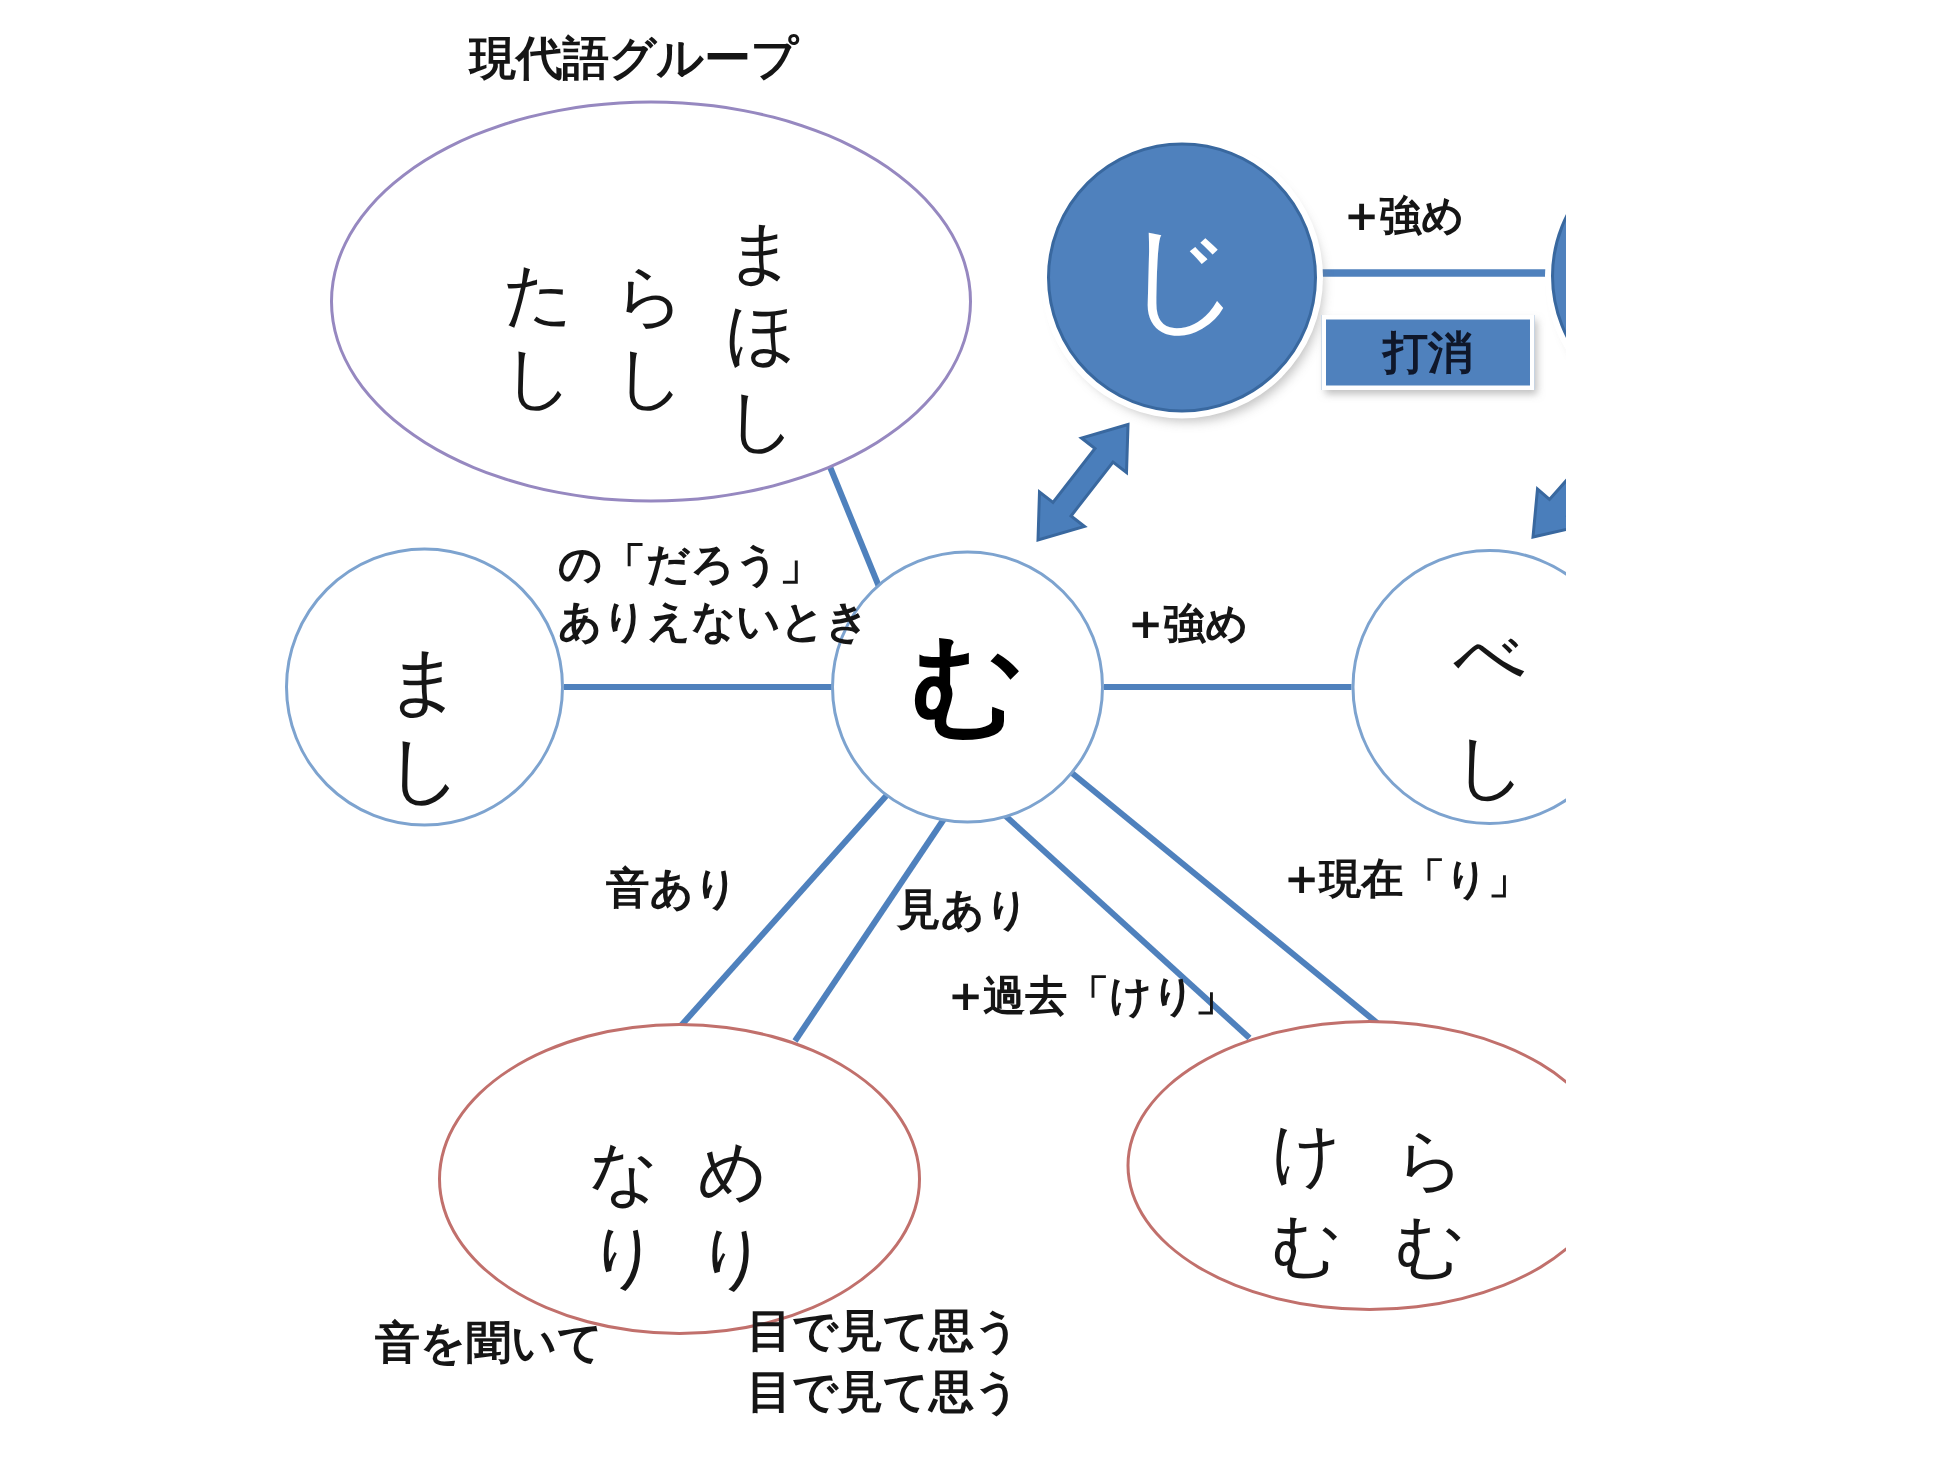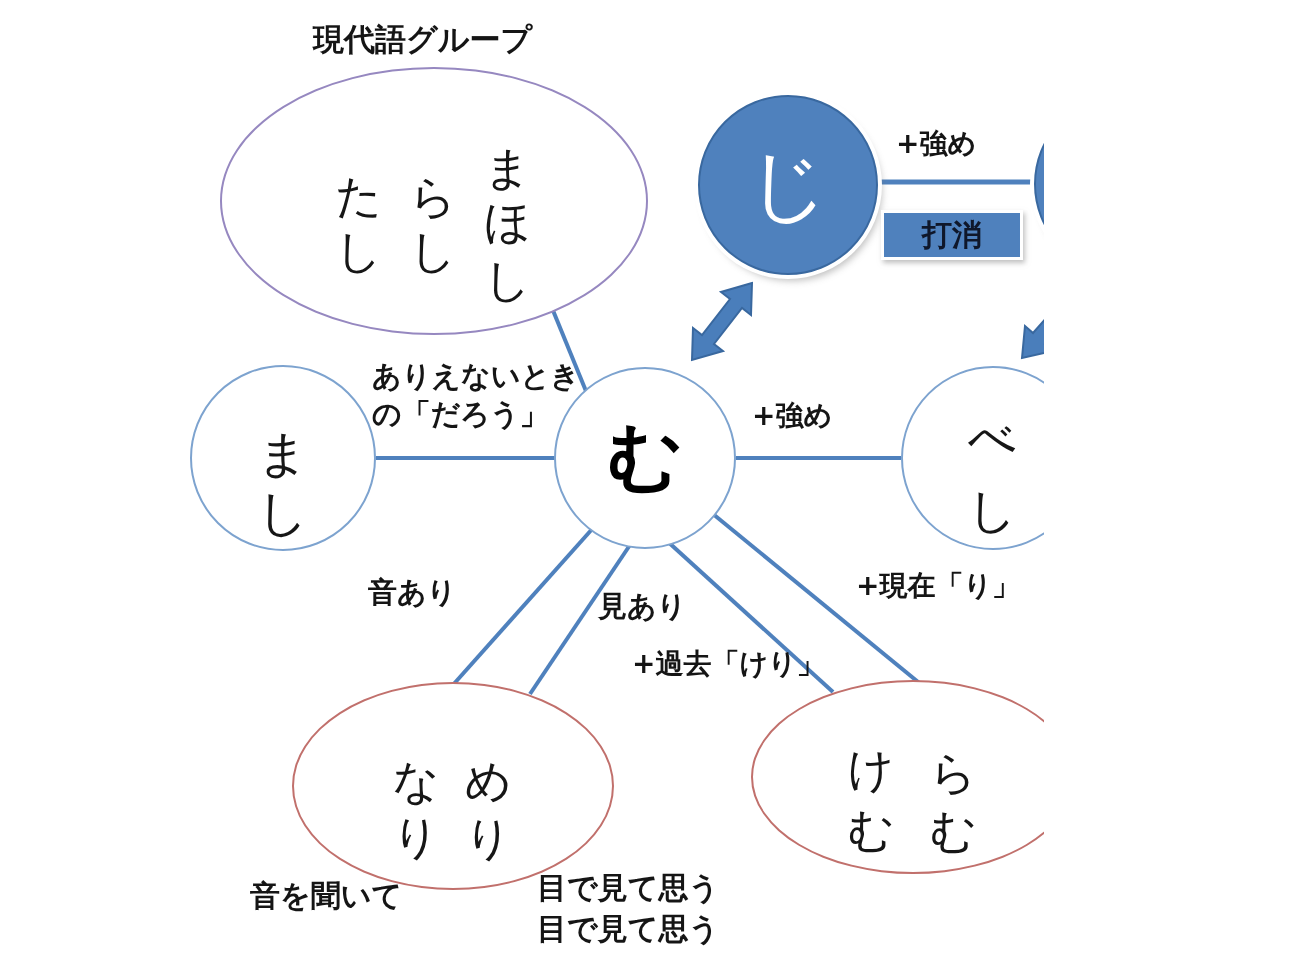--- a/index.html
+++ b/index.html
@@ -88,27 +88,27 @@
 
   <div class="node-circle outline-blue" style="left:554px; top:367px; width:182px; height:182px;">
     <span id="node-mu-text">む</span>
   </div>
 
   <div class="node-circle outline-blue" style="left:901px; top:366px; width:184px; height:184px;">
     <span class="vcol" style="font-size:48px;">べし</span>
   </div>
 
   <div class="lbl" style="left:372px; top:358px; line-height:1.3;">
+    <div>の「だろう」</div>
     <div>ありえないとき</div>
-    <div>の「だろう」</div>
   </div>
 
   <div class="lbl" style="left:752px; top:398px; font-size:28px;">+強め</div>
 
-  <div class="lbl" style="left:368px; top:574px;">音あり</div>
+  <div class="lbl" style="left:404px; top:574px;">音あり</div>
   <div class="lbl" style="left:598px; top:588px;">見あり</div>
 
   <div class="lbl" style="left:632px; top:646px; font-size:28px;">+過去「けり」</div>
   <div class="lbl" style="left:840px; top:568px; font-size:28px;margin-left:16px;">+現在「り」</div>
 
   <div class="ellipse ellipse-red" style="left:292px; top:682px; width:322px; height:208px;">
     <div class="cols" style="gap:24px;">
       <span class="vcol node-font-lg">なり</span>
       <span class="vcol node-font-lg">めり</span>
     </div>
@@ -117,18 +117,18 @@
   <div class="ellipse ellipse-red" style="left:751px; top:680px; width:324px; height:194px;">
     <div class="cols" style="gap:34px;">
       <span class="vcol node-font-lg">けむ</span>
       <span class="vcol node-font-lg">らむ</span>
     </div>
   </div>
 
   <div class="lbl" style="left:250px; top:876px; line-height:1.35; font-size:30px;">
     <div>音を聞いて</div>
   </div>
-  <div class="lbl" style="left:498px; top:868px; line-height:1.35; font-size:30px;margin-left:39px;">
+  <div class="lbl" style="left:498px; top:868px; line-height:1.35; font-size:30px;">
     <div>目で見て思う</div>
     <div>目で見て思う</div>
   </div>
 
 </div>
 
 </body></html>

